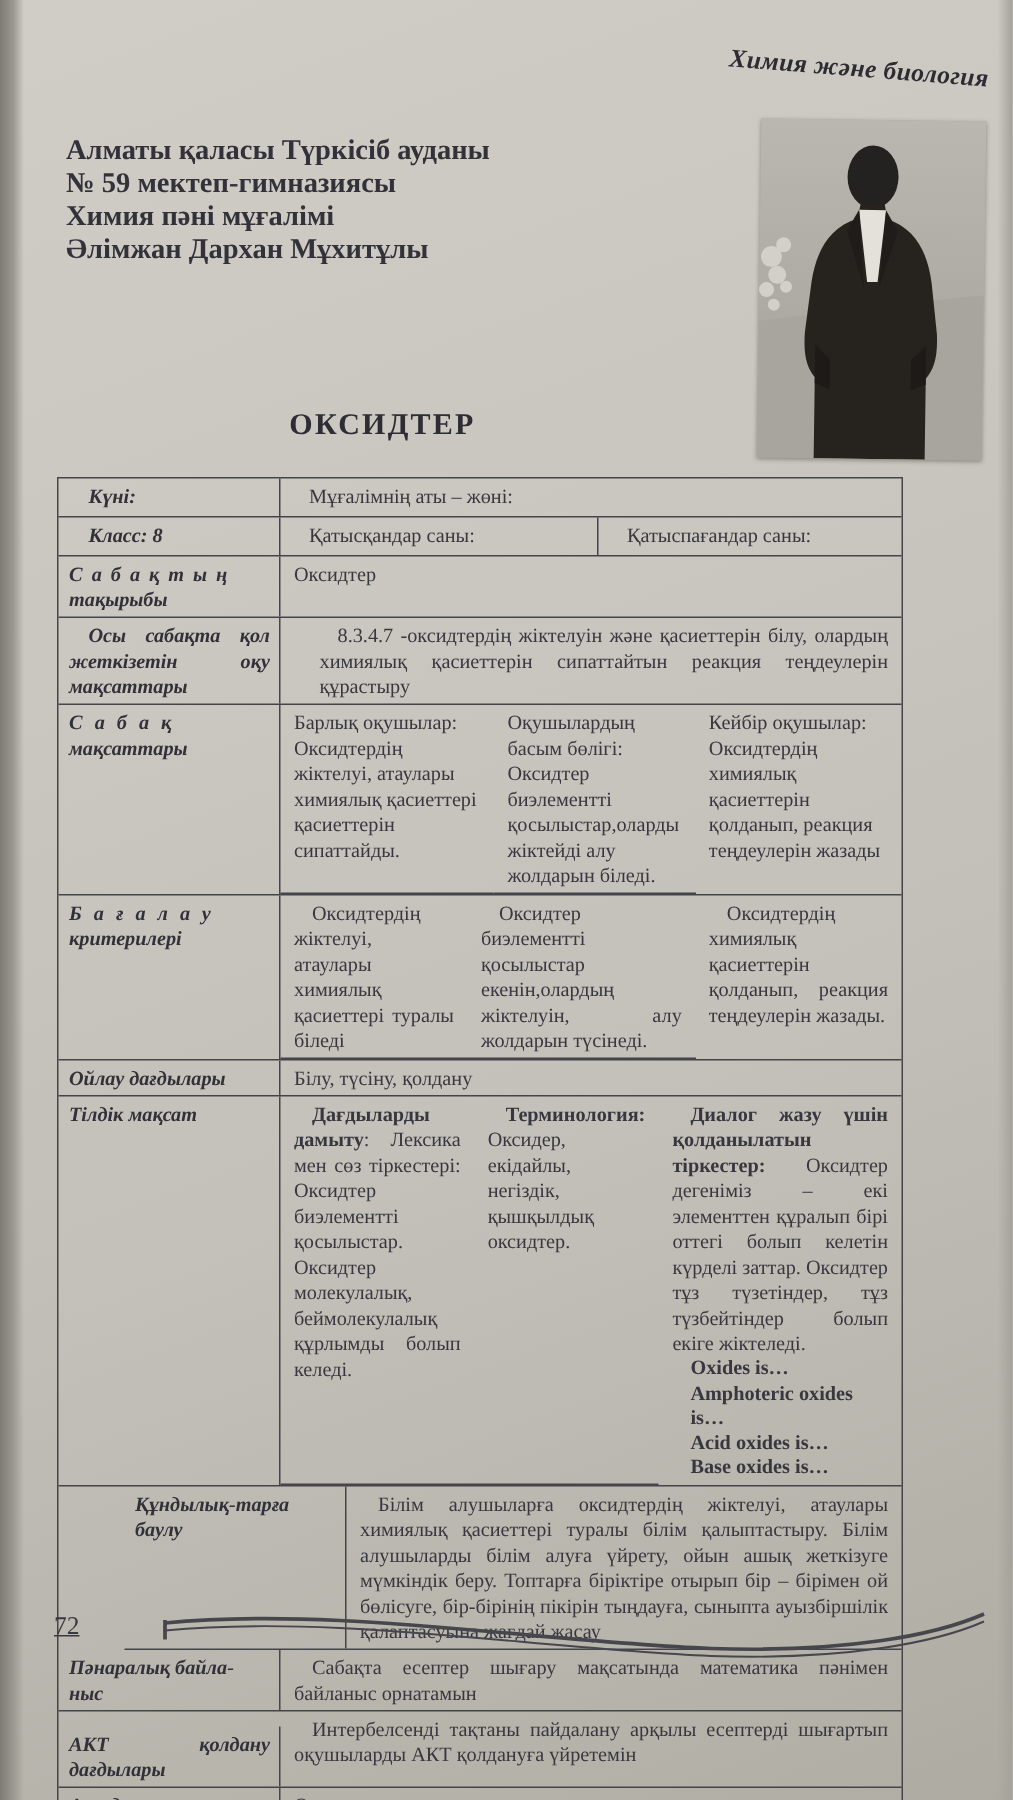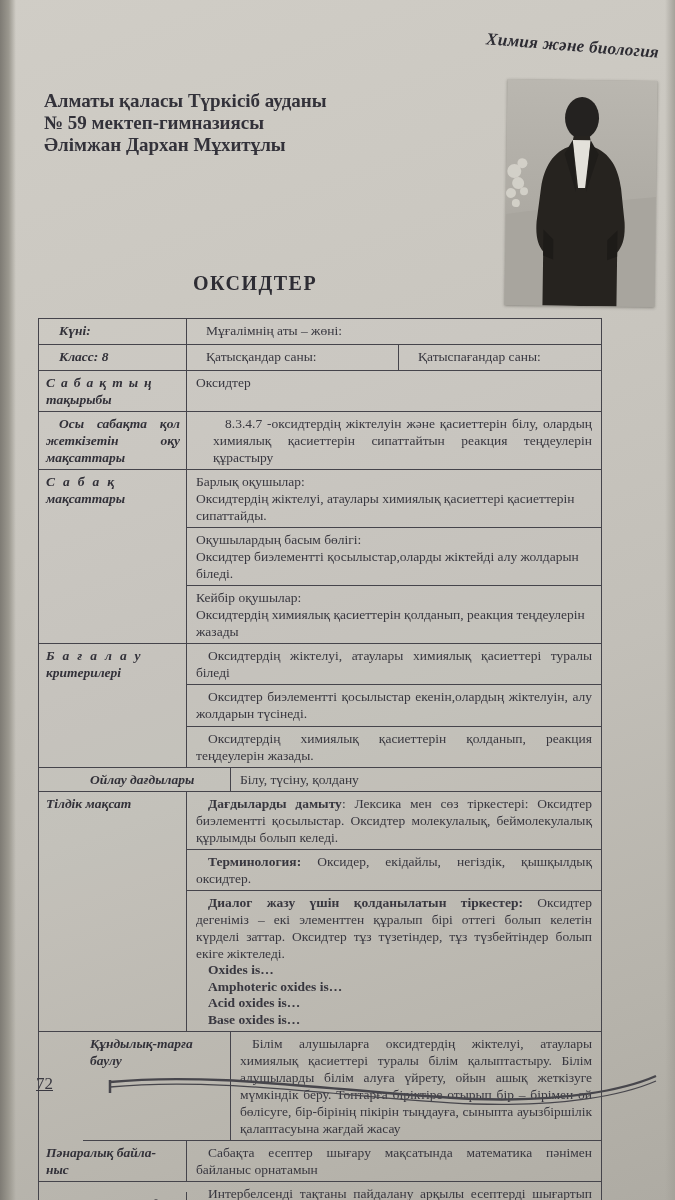--- a/index.html
+++ b/index.html
@@ -49,21 +49,21 @@
   }
   .trow{display:flex;border-bottom:1.4px solid #45444b;}
   .trow:last-child{border-bottom:none;}
   .tlabel{
     flex:0 0 148px;width:148px;box-sizing:border-box;
     border-right:1.4px solid #45444b;
     font-style:italic;font-weight:bold;color:#323139;
     padding:3px 6px 3px 7px;text-indent:13px;text-align:justify;
   }
   .tlabel.full{flex:1 1 auto;border-right:none;}
-  .tstack{flex:1;display:flex;flex-direction:column;min-width:0;}
+  .tstack{flex:1;display:flex;flex-direction:row;min-width:0;}
   .tvalue{flex:1;box-sizing:border-box;padding:3px 9px;min-width:0;}
   .sub{border-bottom:1.4px solid #45444b;padding:3px 9px;box-sizing:border-box;}
   .sub:last-child{border-bottom:none;}
   .cell-mid{flex:0 0 212px;width:212px;box-sizing:border-box;border-right:1.4px solid #45444b;padding:3px 9px;text-indent:10px;}
   .cell-right{flex:1;box-sizing:border-box;padding:3px 9px;text-indent:10px;}
   .sp{letter-spacing:6px;}
   .sp2{letter-spacing:8px;}
   .ind{text-indent:12px;text-align:justify;}
   .b{font-weight:bold;}
   .enlist{margin:0;padding:0 0 0 12px;font-weight:bold;line-height:16.5px;list-style:none;}
@@ -79,20 +79,21 @@
 
 <div class="page">
   <div class="edge-left"></div>
   <div class="edge-right"></div>
 
   <div class="journal-header">Химия және биология</div>
 
   <div class="author">
     <div>Алматы қаласы Түркісіб ауданы</div>
     <div>№ 59 мектеп-гимназиясы</div>
+    <div>Химия пәні мұғалімі</div>
     <div>Әлімжан Дархан Мұхитұлы</div>
   </div>
 
   <div class="photo">
     <svg width="150" height="226" viewBox="0 0 150 226">
       <defs>
         <linearGradient id="bgfade" x1="0" y1="0" x2="0" y2="1">
           <stop offset="0" stop-color="#bab7b0"></stop>
           <stop offset="0.55" stop-color="#aeaba4"></stop>
           <stop offset="1" stop-color="#a19e98"></stop>
@@ -175,21 +176,21 @@
         <span>критерилері</span>
       </div>
       <div class="tstack">
         <div class="sub mh22 ind">Оксидтердің жіктелуі, атаулары химиялық қасиеттері туралы біледі</div>
         <div class="sub mh42 ind">Оксидтер биэлементті қосылыстар екенін,олардың жіктелуін, алу жолдарын түсінеді.</div>
         <div class="sub mh22 ind">Оксидтердің химиялық қасиеттерін қолданып, реакция теңдеулерін жазады.</div>
       </div>
     </div>
 
     <div class="trow mh22">
-      <div class="tlabel" style="text-indent:0;margin-left:44px;">Ойлау дағдылары</div>
+      <div class="tlabel" style="text-indent:0;">Ойлау дағдылары</div>
       <div class="tvalue">Білу, түсіну, қолдану</div>
     </div>
 
     <div class="trow">
       <div class="tlabel" style="text-indent:0;">Тілдік мақсат</div>
       <div class="tstack">
         <div class="sub mh42 ind">
           <span class="b">Дағдыларды дамыту</span><span>: Лексика мен сөз тіркестері: Оксидтер биэлементті қосылыстар. Оксидтер молекулалық, беймолекулалық құрлымды болып келеді.</span>
         </div>
         <div class="sub mh22 ind">

